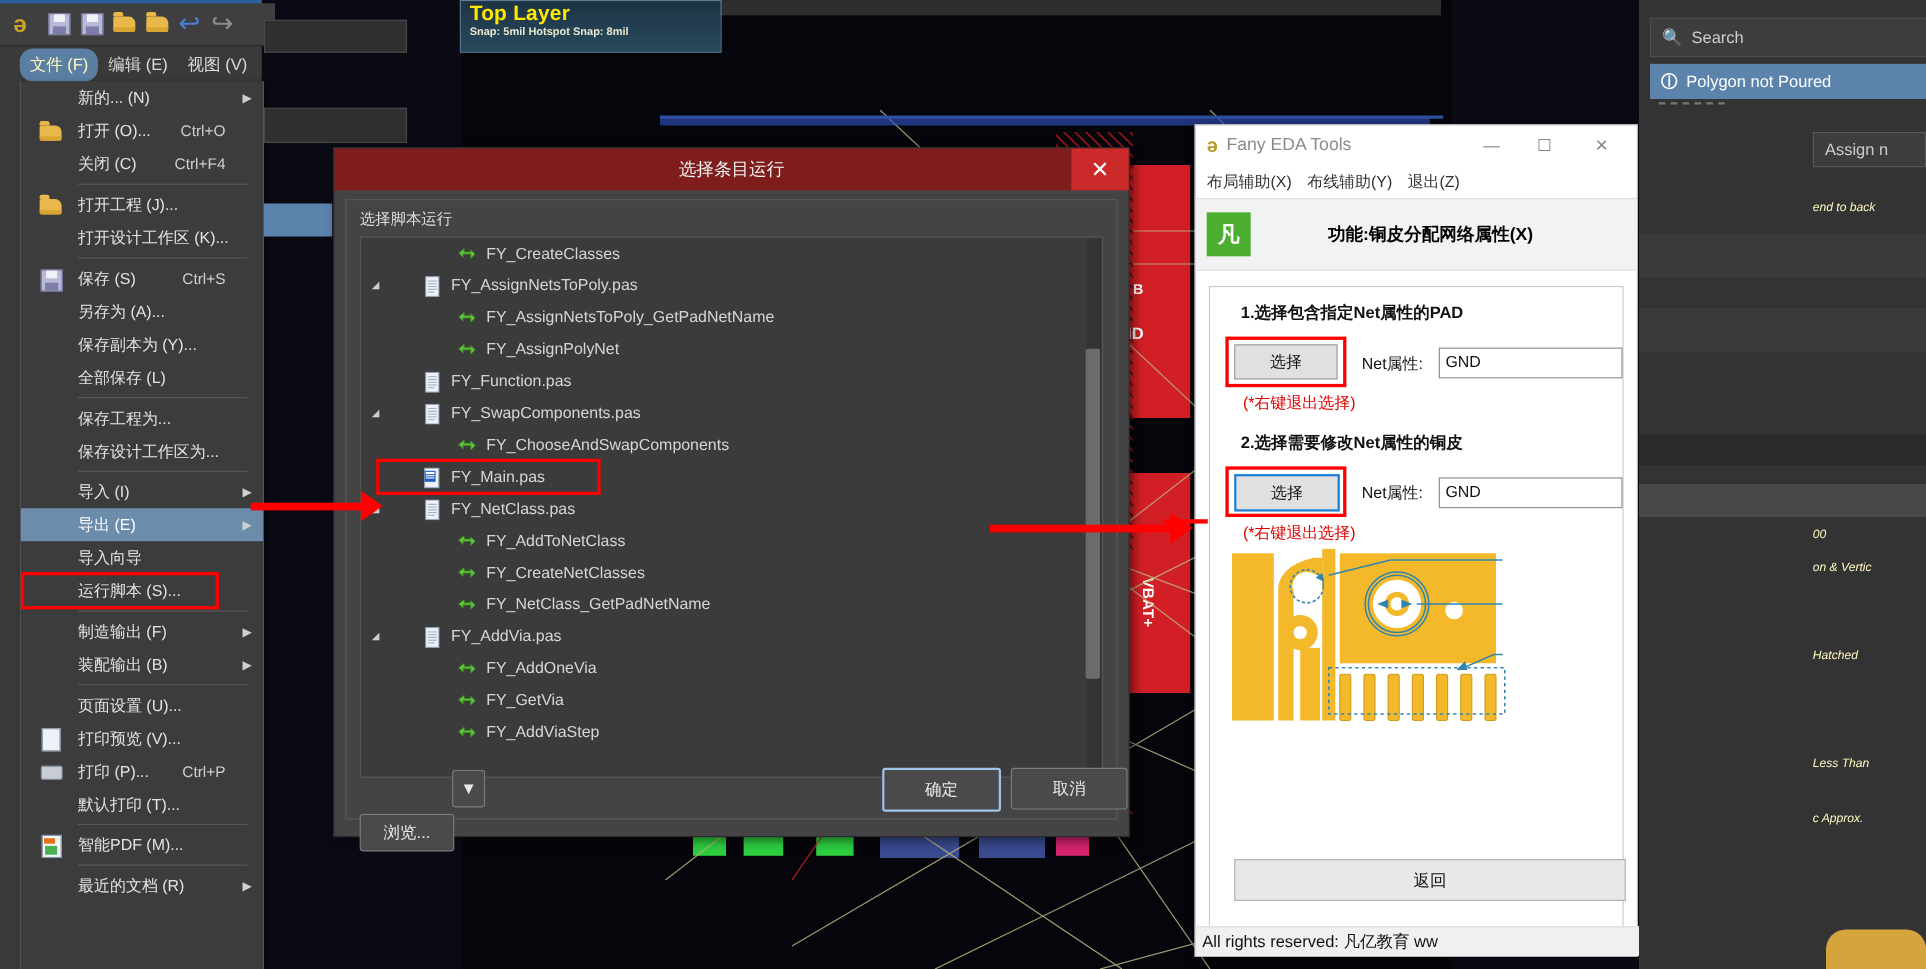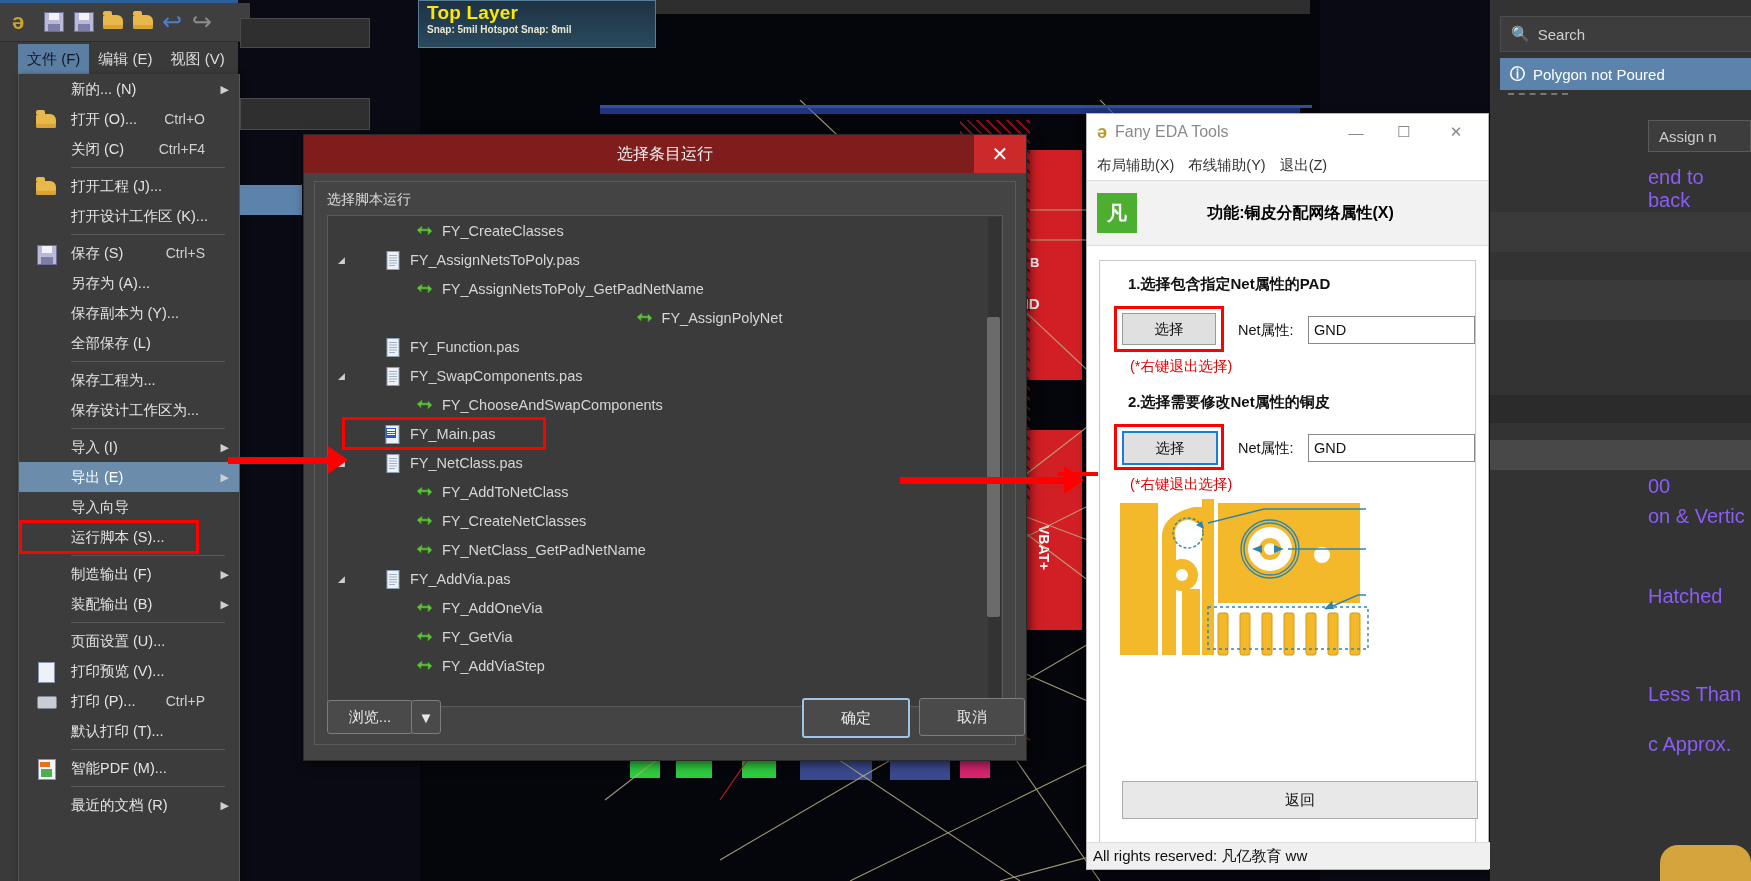--- a/index.html
+++ b/index.html
@@ -18,21 +18,21 @@
      background:repeating-linear-gradient(45deg,#7d1114 0 2px,transparent 2px 7px);}
 
   
   #app-left{left:0;top:0;width:238px;height:881px;background:#3a3a3a;}
   #toolbar{left:0;top:3px;width:238px;height:38px;background:#3f3f3f;
            border-bottom:1px solid #2b2b2b;display:flex;align-items:center;gap:4px;padding-left:12px;}
   .tbicon{width:26px;height:26px;position:relative;display:inline-block;}
   #menubar{left:18px;top:44px;width:220px;height:30px;display:flex;align-items:stretch;
            font-size:15px;color:#dcdcdc;}
   .menutop{padding:4px 9px;display:flex;align-items:center;white-space:nowrap;}
-  .menutop.active{background:#5b7ea3;color:#0f172a;}
+  .menutop.active{background:#5b7ea3;color:#fef9c3;border-radius:12px;}
   #filemenu{left:18px;top:74px;width:220px;height:807px;background:#3c3c3c;
             border:1px solid #555;border-top:none;box-shadow:2px 2px 6px rgba(0,0,0,.5);}
   .mi{height:30px;display:flex;align-items:center;color:#e3e3e3;font-size:14.5px;
       position:relative;padding-left:52px;box-sizing:border-box;}
   .mi.sel{background:#6b8cab;color:#fff;}
   .mi .sc{position:absolute;right:34px;color:#cfcfcf;font-size:14px;}
   .mi .arw{position:absolute;right:10px;color:#cfcfcf;font-size:11px;}
   .mi .mico{position:absolute;left:16px;top:4px;width:22px;height:22px;}
   .sep{height:1px;background:#5a5a5a;margin:3px 14px 3px 52px;}
   .hl-red{position:absolute;border:3px solid #ff0000;box-sizing:border-box;pointer-events:none;}
@@ -103,22 +103,22 @@
   #fany-foot{position:absolute;left:0;bottom:0;width:401px;height:26px;background:#f0f0f0;
       border-top:1px solid #ddd;color:#111;font-size:15px;display:flex;align-items:center;padding-left:6px;}
 
   
   #rpanel{left:1490px;top:0;width:261px;height:881px;background:#333;}
   #search{left:1500px;top:16px;width:251px;height:34px;background:#3d3d3d;border:1px solid #4e4e4e;
       display:flex;align-items:center;color:#cfcfcf;font-size:15px;}
   #warn{left:1500px;top:58px;width:251px;height:32px;background:#5b83ab;display:flex;align-items:center;color:#fff;font-size:15px;}
   #assign-btn{left:1648px;top:120px;width:103px;height:32px;background:#3d3d3d;border:1px solid #5a5a5a;
       color:#ccc;font-size:15px;display:flex;align-items:center;padding-left:10px;box-sizing:border-box;}
-  .rrow{position:absolute;left:1490px;width:261px;color:#8b5cf6;font-size:20px;
-        display:flex;align-items:center;padding-left:2px;box-sizing:border-box;}
+  .rrow{position:absolute;left:1490px;width:261px;color:#fef9c3;font-size:11px;
+        display:flex;align-items:center;padding-left:2px;box-sizing:border-box;font-style:italic;}
 
   
   .arrow{position:absolute;height:0;}
   .arrow .shaft{position:absolute;background:#ff0000;height:7px;top:-3px;}
   .arrow .head{position:absolute;width:0;height:0;border-top:14px solid transparent;
      border-bottom:14px solid transparent;border-left:20px solid #ff0000;top:-14px;}
 
   
   #pcbimg{position:absolute;left:18px;top:236px;width:352px;height:180px;}
 </style>
@@ -348,21 +348,21 @@
               </g>
             </svg></span>
           <span>FY_AssignNetsToPoly.pas</span>
         </div>
         <div class="tr" style="padding-left: 88px;">
           <span style="position: relative; display: inline-block; width: 20px; height: 18px; margin-right: 6px;"><svg width="18" height="16" viewBox="0 0 18 16">
               <path d="M1,8 L5,12 L5,9 L12,9 L12,13 L16,9 L12,5 L12,7 L6,7 L6,4 Z" fill="#5ec23a" stroke="#3c8c22" stroke-width="0.7"></path>
             </svg></span>
           <span>FY_AssignNetsToPoly_GetPadNetName</span>
         </div>
-        <div class="tr" style="padding-left: 88px; justify-content: center;">
+        <div class="tr" style="padding-left: 88px;">
           <span style="position: relative; display: inline-block; width: 20px; height: 18px; margin-right: 6px;"><svg width="18" height="16" viewBox="0 0 18 16">
               <path d="M1,8 L5,12 L5,9 L12,9 L12,13 L16,9 L12,5 L12,7 L6,7 L6,4 Z" fill="#5ec23a" stroke="#3c8c22" stroke-width="0.7"></path>
             </svg></span>
           <span>FY_AssignPolyNet</span>
         </div>
         <div class="tr" style="padding-left: 56px;">
           <span style="position: relative; display: inline-block; width: 20px; height: 18px; margin-right: 6px;"><svg width="18" height="19" viewBox="0 0 18 19">
               <rect x="3" y="0.5" width="12" height="18" fill="#eef2f8" stroke="#8fa0b4"></rect>
               <g fill="#9fb0c4">
                 <rect x="5" y="4" width="8" height="1"></rect>
@@ -465,21 +465,21 @@
         </div>
         <div class="tr" style="padding-left: 88px;">
           <span style="position: relative; display: inline-block; width: 20px; height: 18px; margin-right: 6px;"><svg width="18" height="16" viewBox="0 0 18 16">
               <path d="M1,8 L5,12 L5,9 L12,9 L12,13 L16,9 L12,5 L12,7 L6,7 L6,4 Z" fill="#5ec23a" stroke="#3c8c22" stroke-width="0.7"></path>
             </svg></span>
           <span>FY_AddViaStep</span>
         </div>
       </div>
     <div id="sd-buttons">
       <div class="abs" style="left:12px;top:8px;width:84px;height:32px;">
-        <div class="btn" style="width:84px;height:32px;">浏览...</div>
+        <div class="btn" style="width:84px;height:32px;margin-top:40px;">浏览...</div>
       </div>
       <div class="abs btn" style="left:96px;top:8px;width:28px;height:32px;">▼</div>
       <div class="abs btn focus" style="left:487px;top:6px;width:104px;height:36px;">确定</div>
       <div class="abs btn" style="left:604px;top:6px;width:104px;height:36px;">取消</div>
     </div>
   </div>
 </div>
 
 <div class="abs" id="fany">
   <div id="fany-title">

